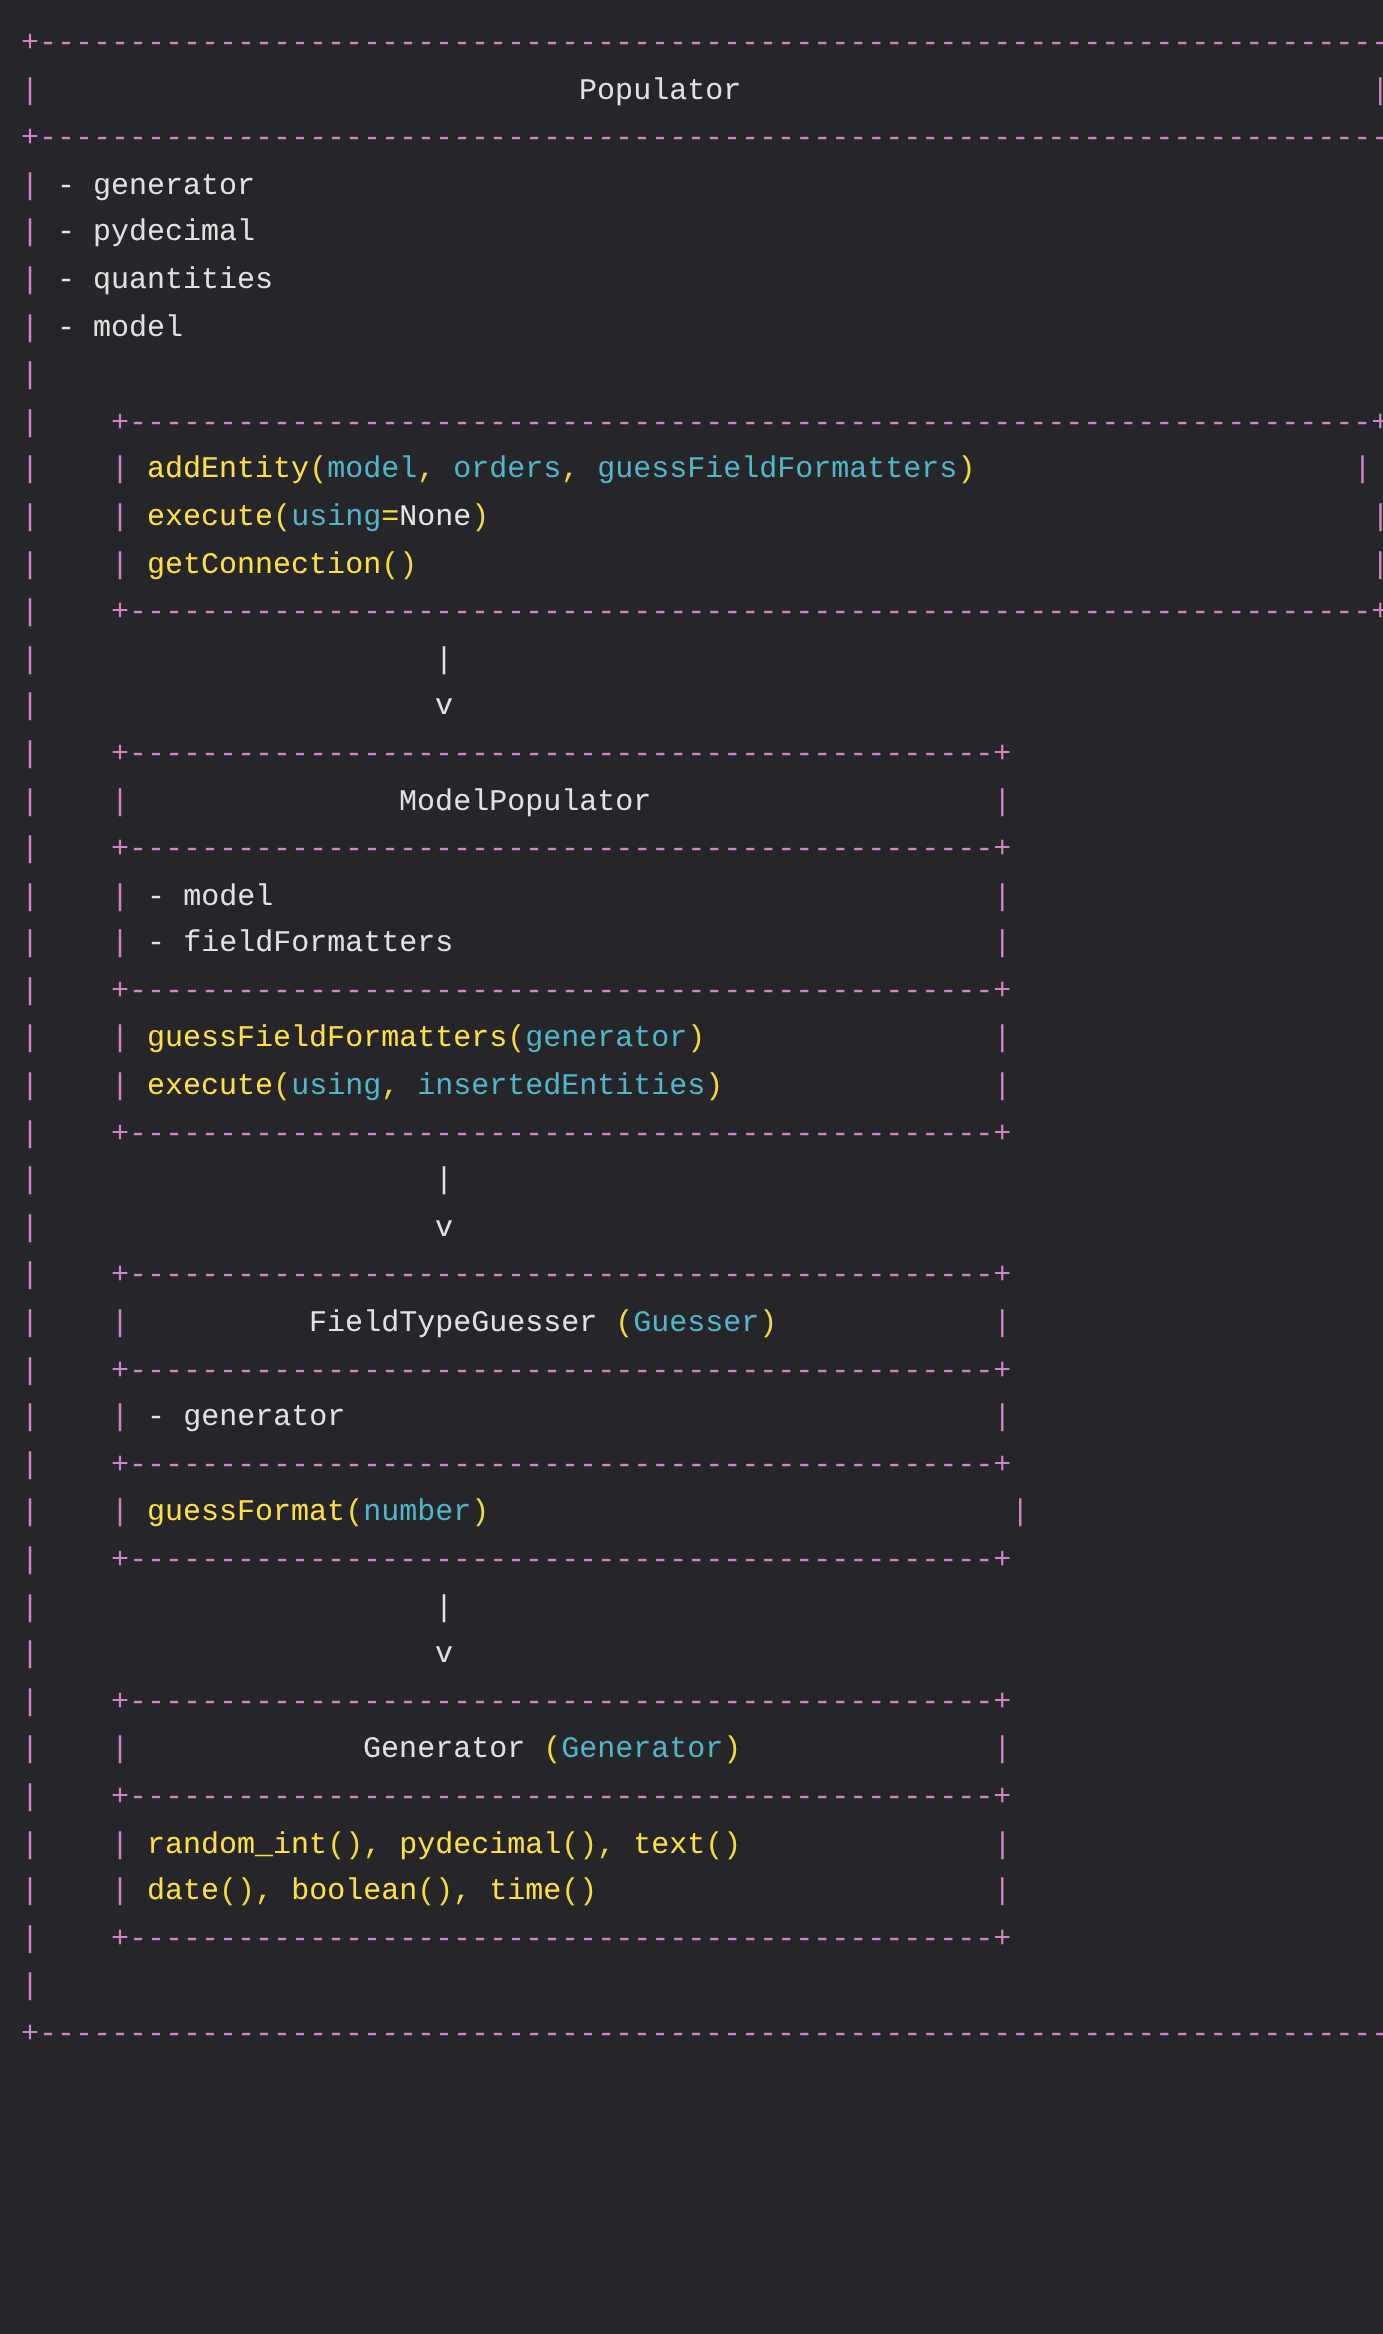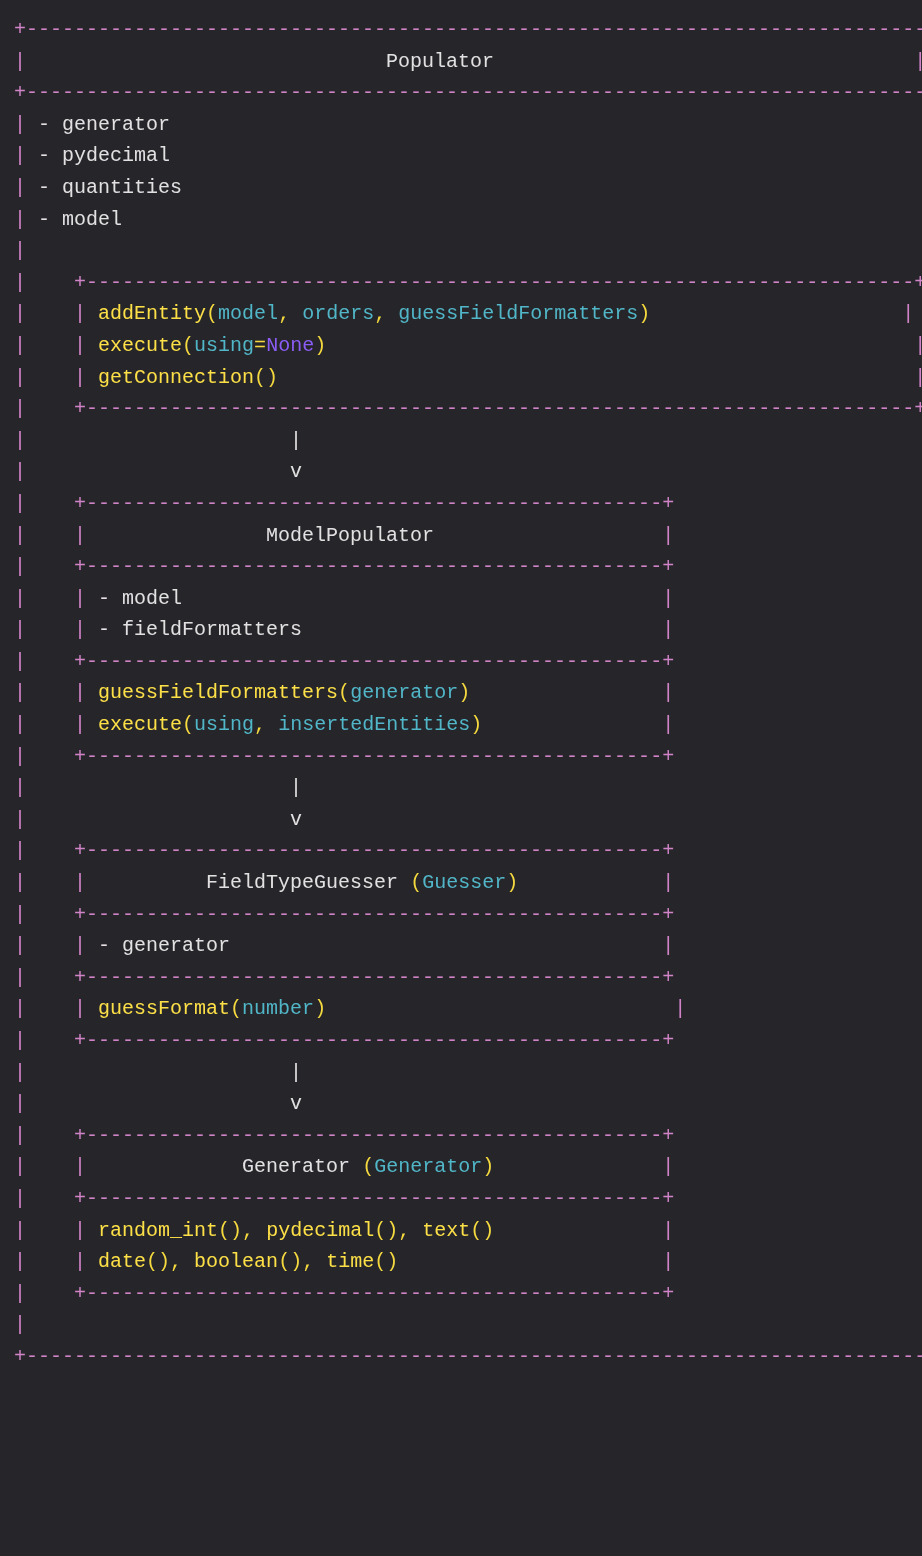--- a/index.html
+++ b/index.html
@@ -17,21 +17,21 @@
     padding: 14px 14px 14px 14px;
     letter-spacing: 0px;
   }
   .b  { color: #d083c7; }          
   .kw { color: #51b6c8; }          
   .nm { color: #e3e0e2; }          
   .bt { color: #e6e0e2; }          
   .p  { color: #f5d93f; }          
   .fn { color: #fde047; }          
   .ar { color: #e3e0e2; }          
-  .sp { color: #8b5cf6; }          
+  .sp { color: #e5e5e5; }          
 </style>
 </head>
 <body>
 
 <pre class="diagram"><span class="b">+------------------------------------------------------------------------------+</span>
 <span class="b">|</span>                              <span>Populator</span>                                   <span class="b">|</span>
 <span class="b">+------------------------------------------------------------------------------+</span>
 <span class="b">|</span> <span class="bt">-</span> <span class="nm">generator</span>                                                                  
 <span class="b">|</span> <span class="bt">-</span> <span class="nm">pydecimal</span>                                                                   
 <span class="b">|</span> <span class="bt">-</span> <span class="nm">quantities</span>                                                                 

